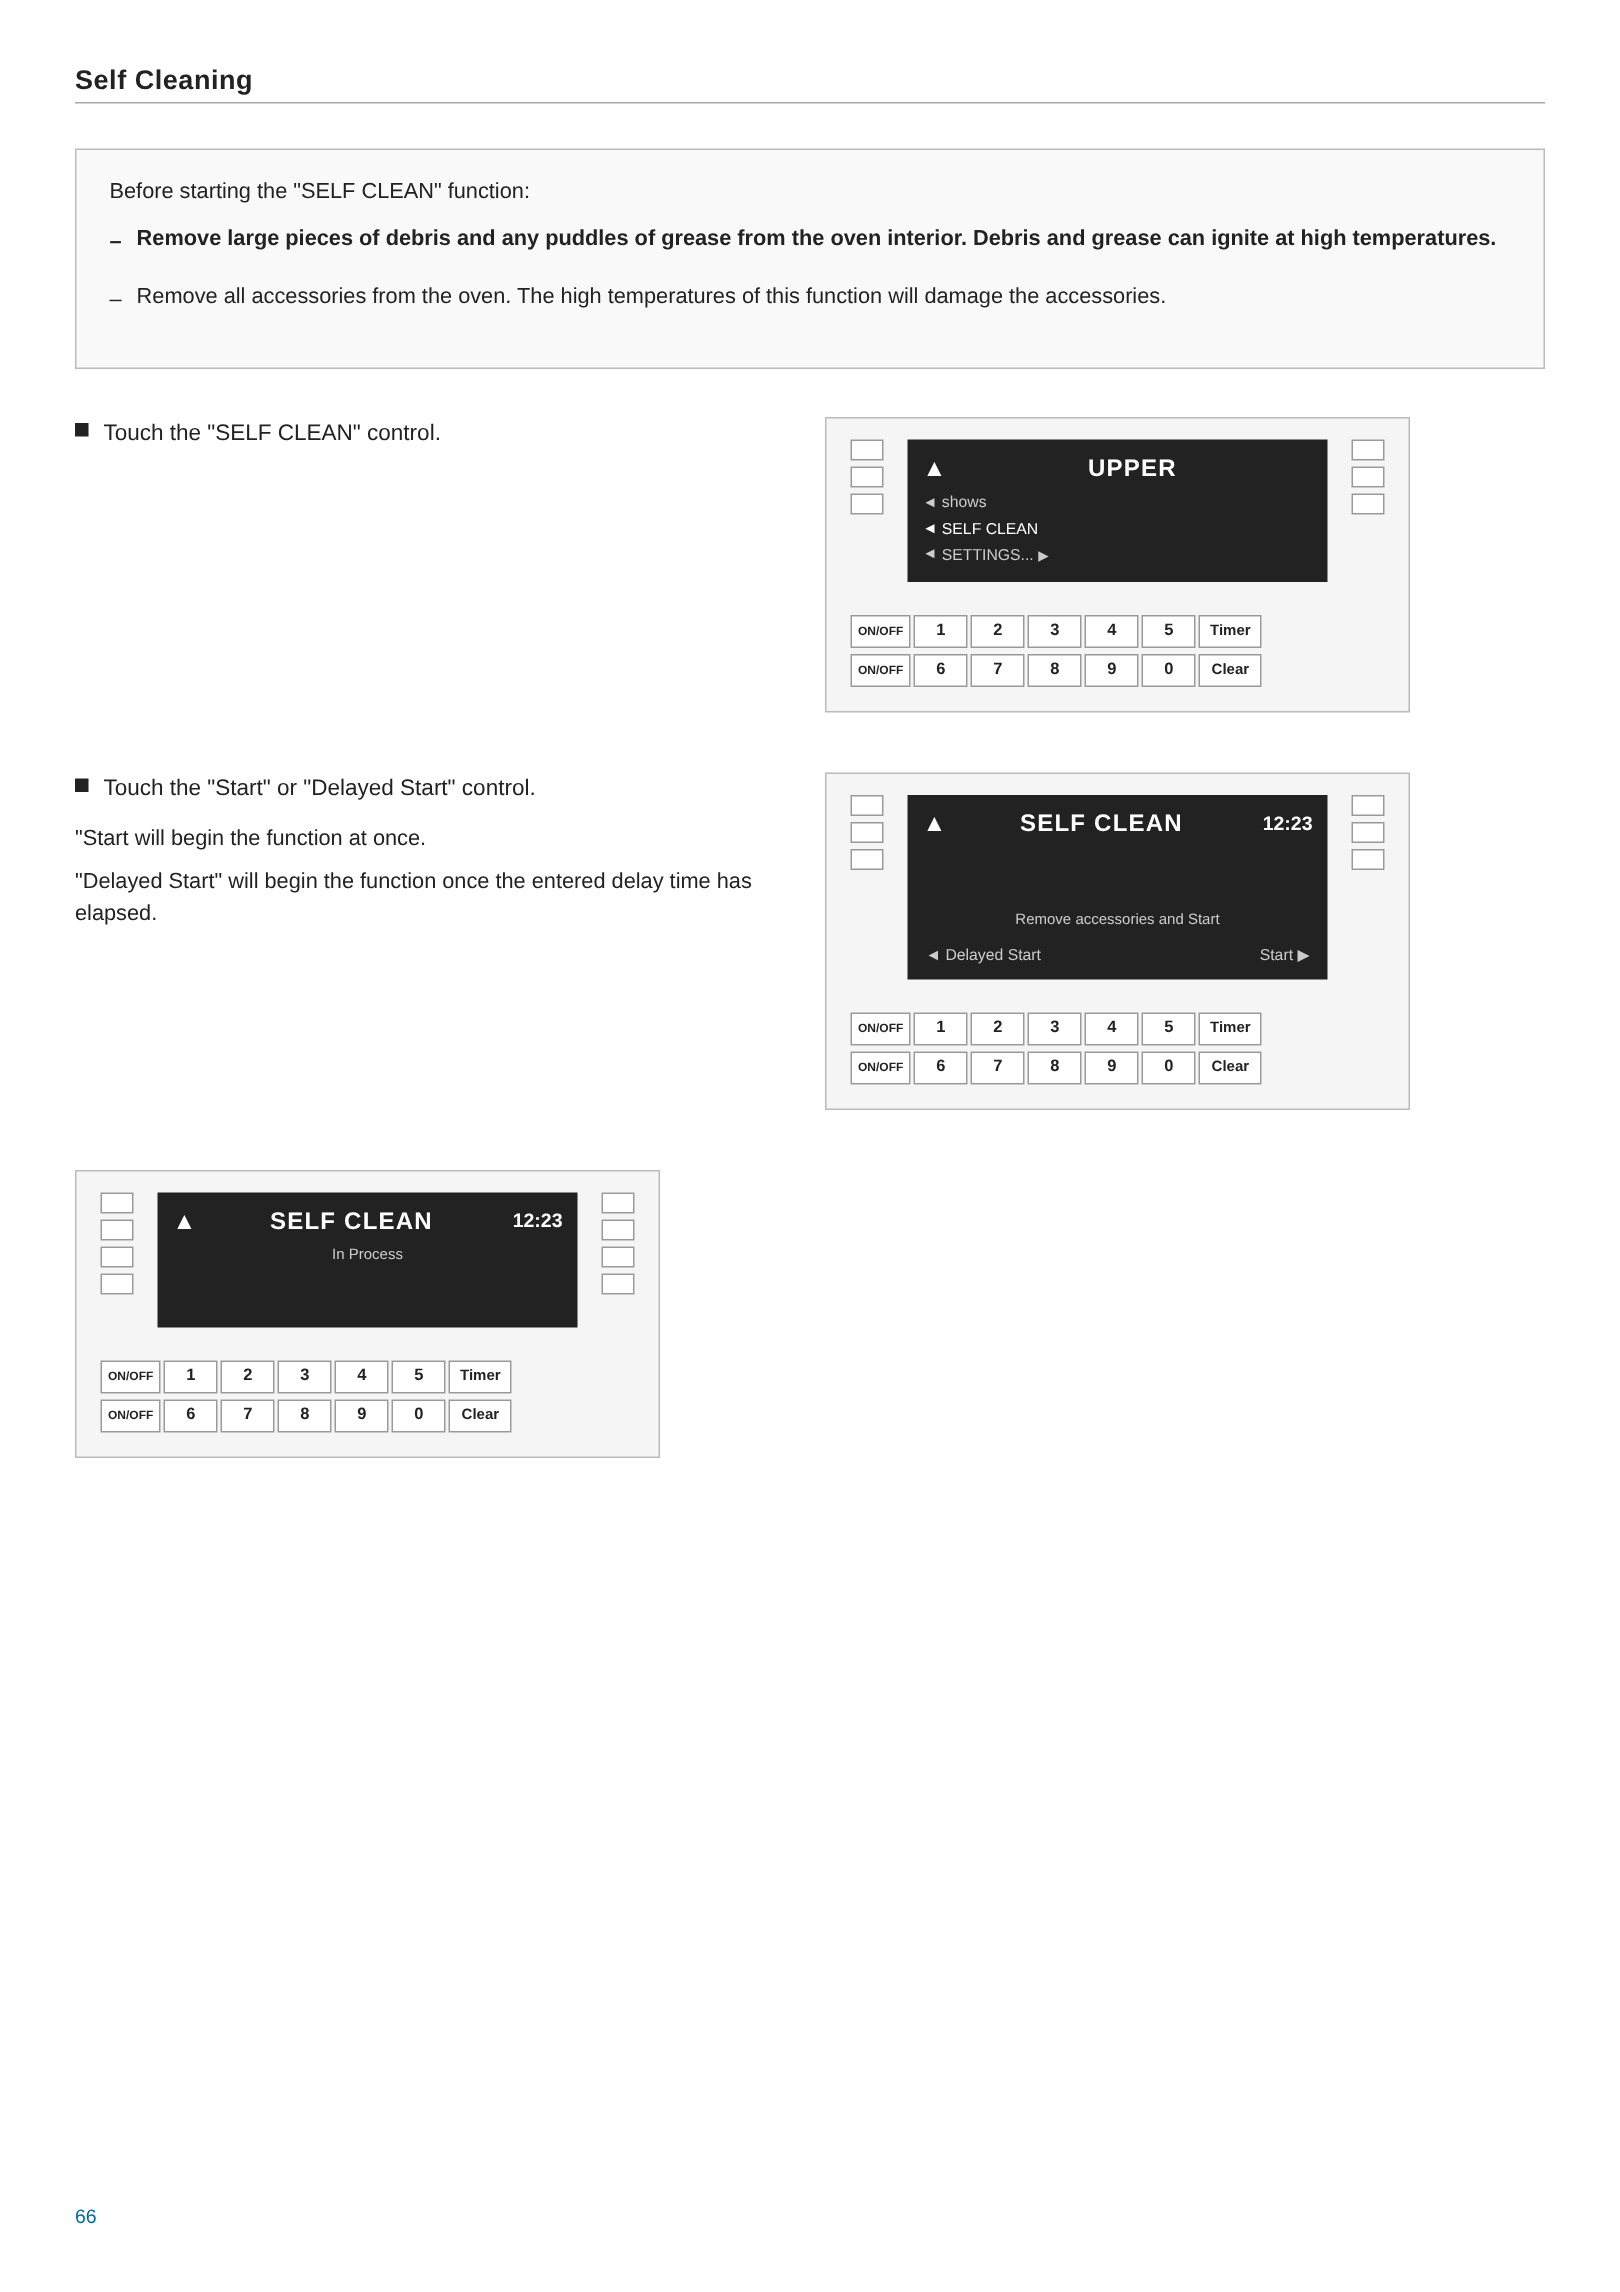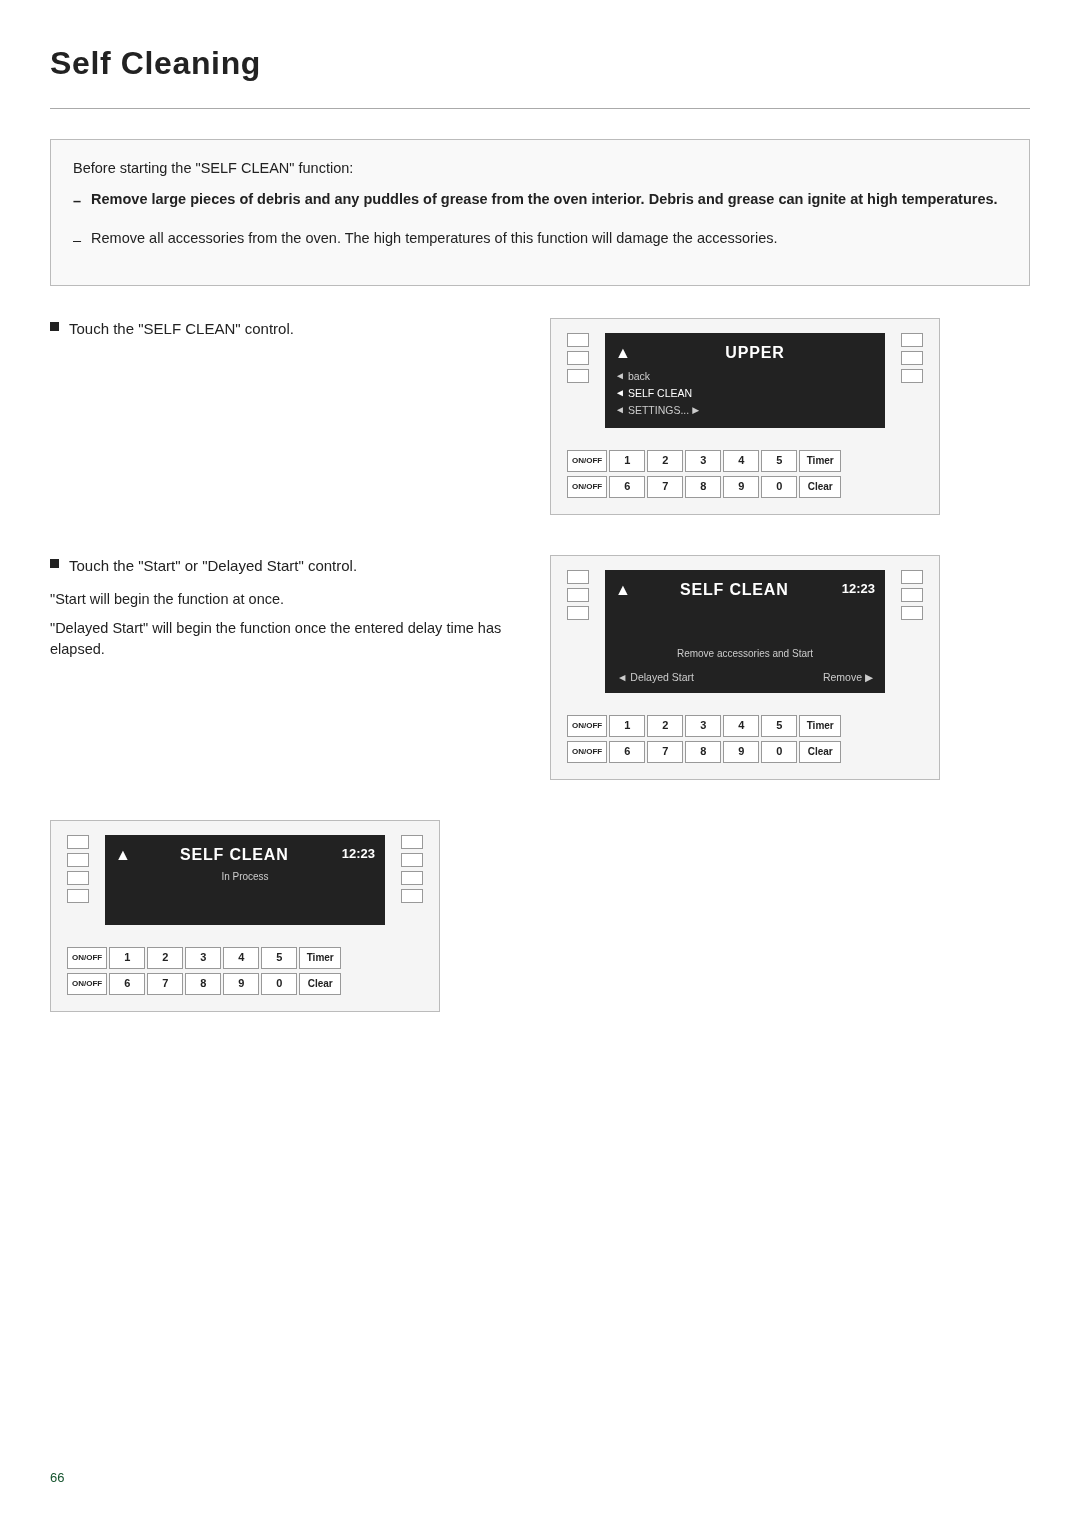--- a/index.html
+++ b/index.html
@@ -8,23 +8,23 @@
       background: #fff;
       color: #222;
       width: 1080px;
       min-height: 1528px;
       padding: 40px 50px;
       font-size: 15px;
       line-height: 1.45;
     }
 
     h1 {
-      font-size: 32px;
+      font-size: 18px;
       font-weight: 900;
-      margin-bottom: 22px;
+      margin-bottom: 2px;
       letter-spacing: 0.02em;
     }
 
     .title-divider {
       border: none;
       border-top: 1.5px solid #aaa;
       margin-bottom: 30px;
     }
 
     
@@ -262,21 +262,21 @@
       min-width: 42px;
       flex-shrink: 0;
     }
 
     
     .page-number {
       position: fixed;
       bottom: 40px;
       left: 50px;
       font-size: 13px;
-      color: #14532d;
+      color: #0369a1;
     }
   </style>
 </head>
 <body>
 
 <h1>Self Cleaning</h1>
 <hr class="title-divider">
 
 <div class="warning-box">
   <p>Before starting the "SELF CLEAN" function:</p>
@@ -309,21 +309,21 @@
         </div>
         <div class="panel-screen-wrapper">
           <div class="display-screen">
             <div class="screen-header">
               <span class="up-arrow">▲</span>
               <span class="screen-title">UPPER</span>
             </div>
             <div class="screen-menu">
               <div class="screen-menu-item">
                 <span class="left-arrow">◄</span>
-                <span>back</span>
+                <span>shows</span>
               </div>
               <div class="screen-menu-item active">
                 <span class="left-arrow">◄</span>
                 <span>SELF CLEAN</span>
               </div>
               <div class="screen-menu-item">
                 <span class="left-arrow">◄</span>
                 <span>SETTINGS...</span>
                 <span style="font-size:9px;">▶</span>
               </div>
@@ -380,21 +380,21 @@
         <div class="panel-screen-wrapper">
           <div class="display-screen">
             <div class="screen-header">
               <span class="up-arrow">▲</span>
               <span class="screen-title">SELF CLEAN</span>
               <span class="screen-time">12:23</span>
             </div>
             <div class="screen-subtitle" style="font-size:10px;color:#ccc;text-align:center;margin-bottom:8px;">Remove accessories and Start</div>
             <div class="screen-nav-row">
               <span>◄ Delayed Start</span>
-              <span>Remove ▶</span>
+              <span>Start ▶</span>
             </div>
           </div>
         </div>
         <div class="side-buttons">
           <div class="side-btn"></div>
           <div class="side-btn"></div>
           <div class="side-btn"></div>
         </div>
       </div>
       <div class="keypad-area">

